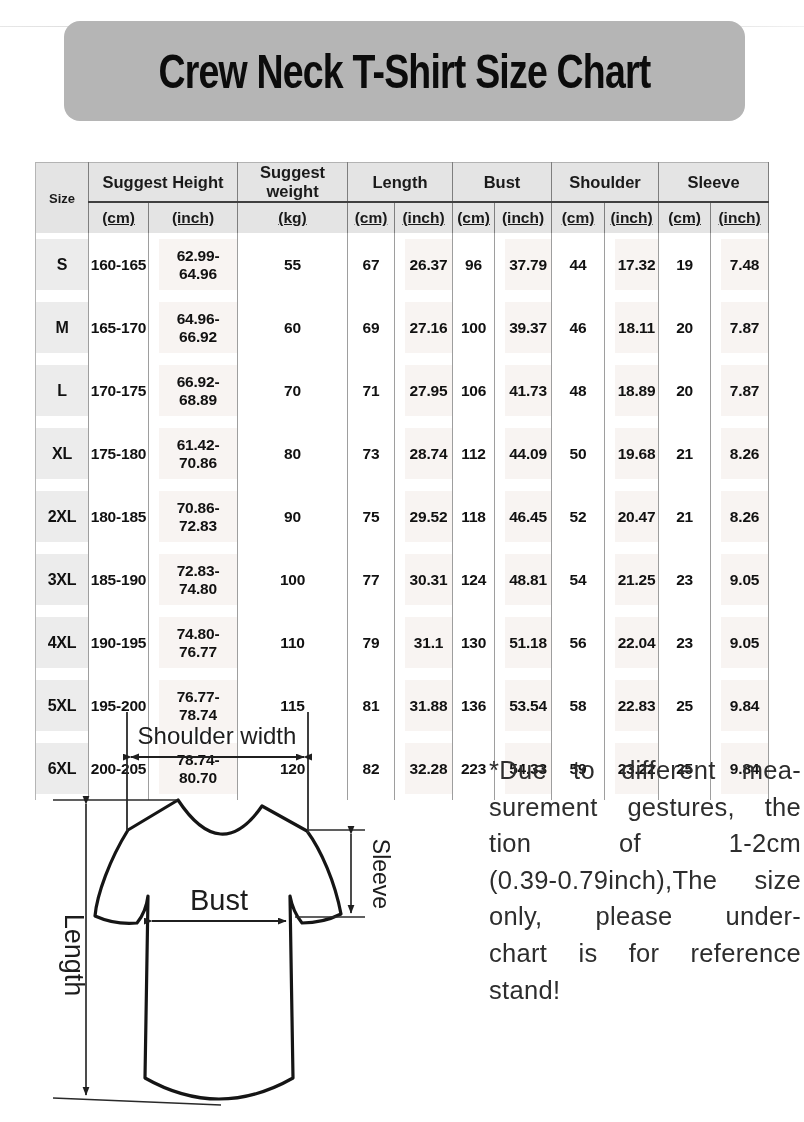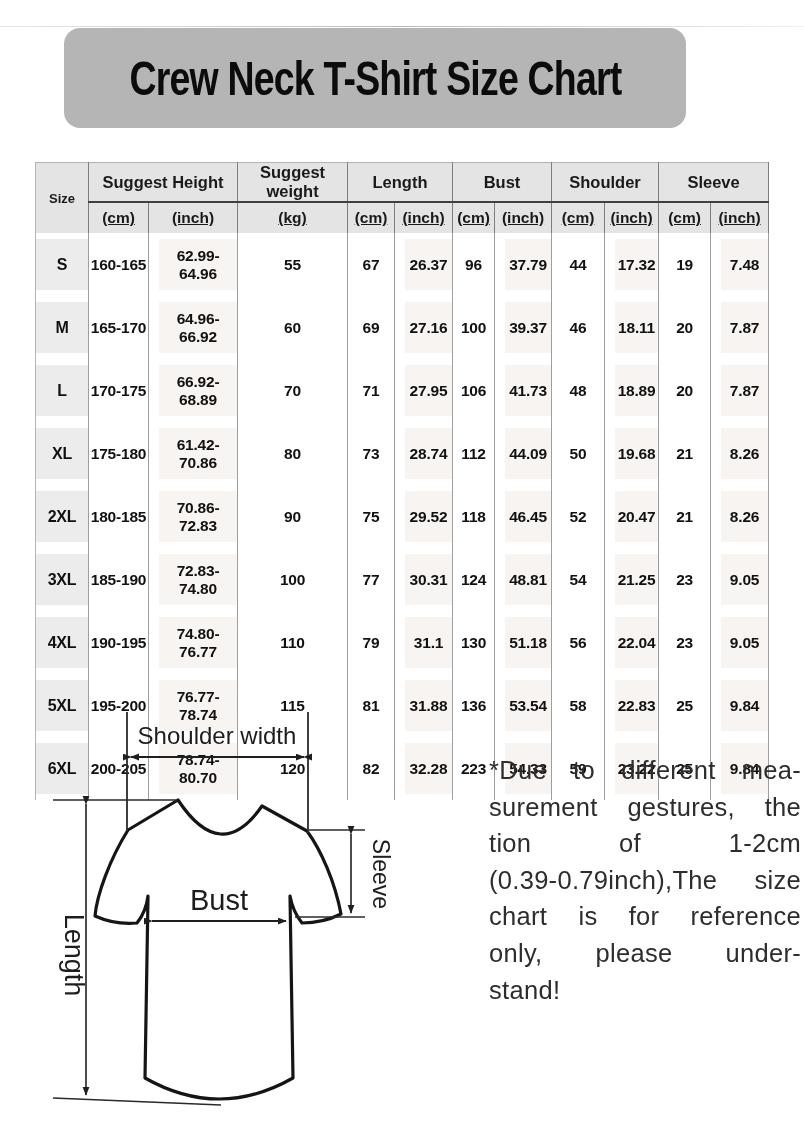--- a/index.html
+++ b/index.html
@@ -7,21 +7,21 @@
     width:804px; height:1122px; position:relative; background:#ffffff;
     font-family:"Liberation Sans", sans-serif; overflow:hidden;
     -webkit-font-smoothing:antialiased;
   }
   
   .top-rule { position:absolute; left:0; top:26px; width:804px; height:1px;
     background:linear-gradient(90deg, rgba(160,160,160,.25), rgba(150,150,150,.65), rgba(160,160,160,.15)); }
 
   
   .banner {
-    position:absolute; left:64px; top:28px; width:622px; height:100px;
+    position:absolute; left:64px; top:21px; width:681px; height:100px;
     background:var(--banner,#b5b5b5); border-radius:16px;
     display:flex; align-items:center; justify-content:center;
   }
   .banner .title {
     font-size:48px; font-weight:700; color:#0c0c0c; white-space:nowrap;
     transform:scaleX(0.78); letter-spacing:-1px;
   }
 
   
   #size-table {
@@ -270,16 +270,16 @@
 
   <text x="194" y="210" font-size="29" text-anchor="middle">Bust</text>
   <line x1="127" y1="221" x2="261" y2="221" stroke="#1f1f1f" stroke-width="1.8" marker-start="url(#ah)" marker-end="url(#ah)"></line>
 </svg>
 
 <div class="note">
     <div class="note-line">*Due to different mea-</div>
     <div class="note-line">surement gestures, the</div>
     <div class="note-line">tion of 1-2cm</div>
     <div class="note-line">(0.39-0.79inch),The size</div>
+    <div class="note-line">only, please under-</div>
     <div class="note-line">chart is for reference</div>
-    <div class="note-line">only, please under-</div>
     <div class="note-line last">stand!</div>
   </div>
 
 </body></html>

